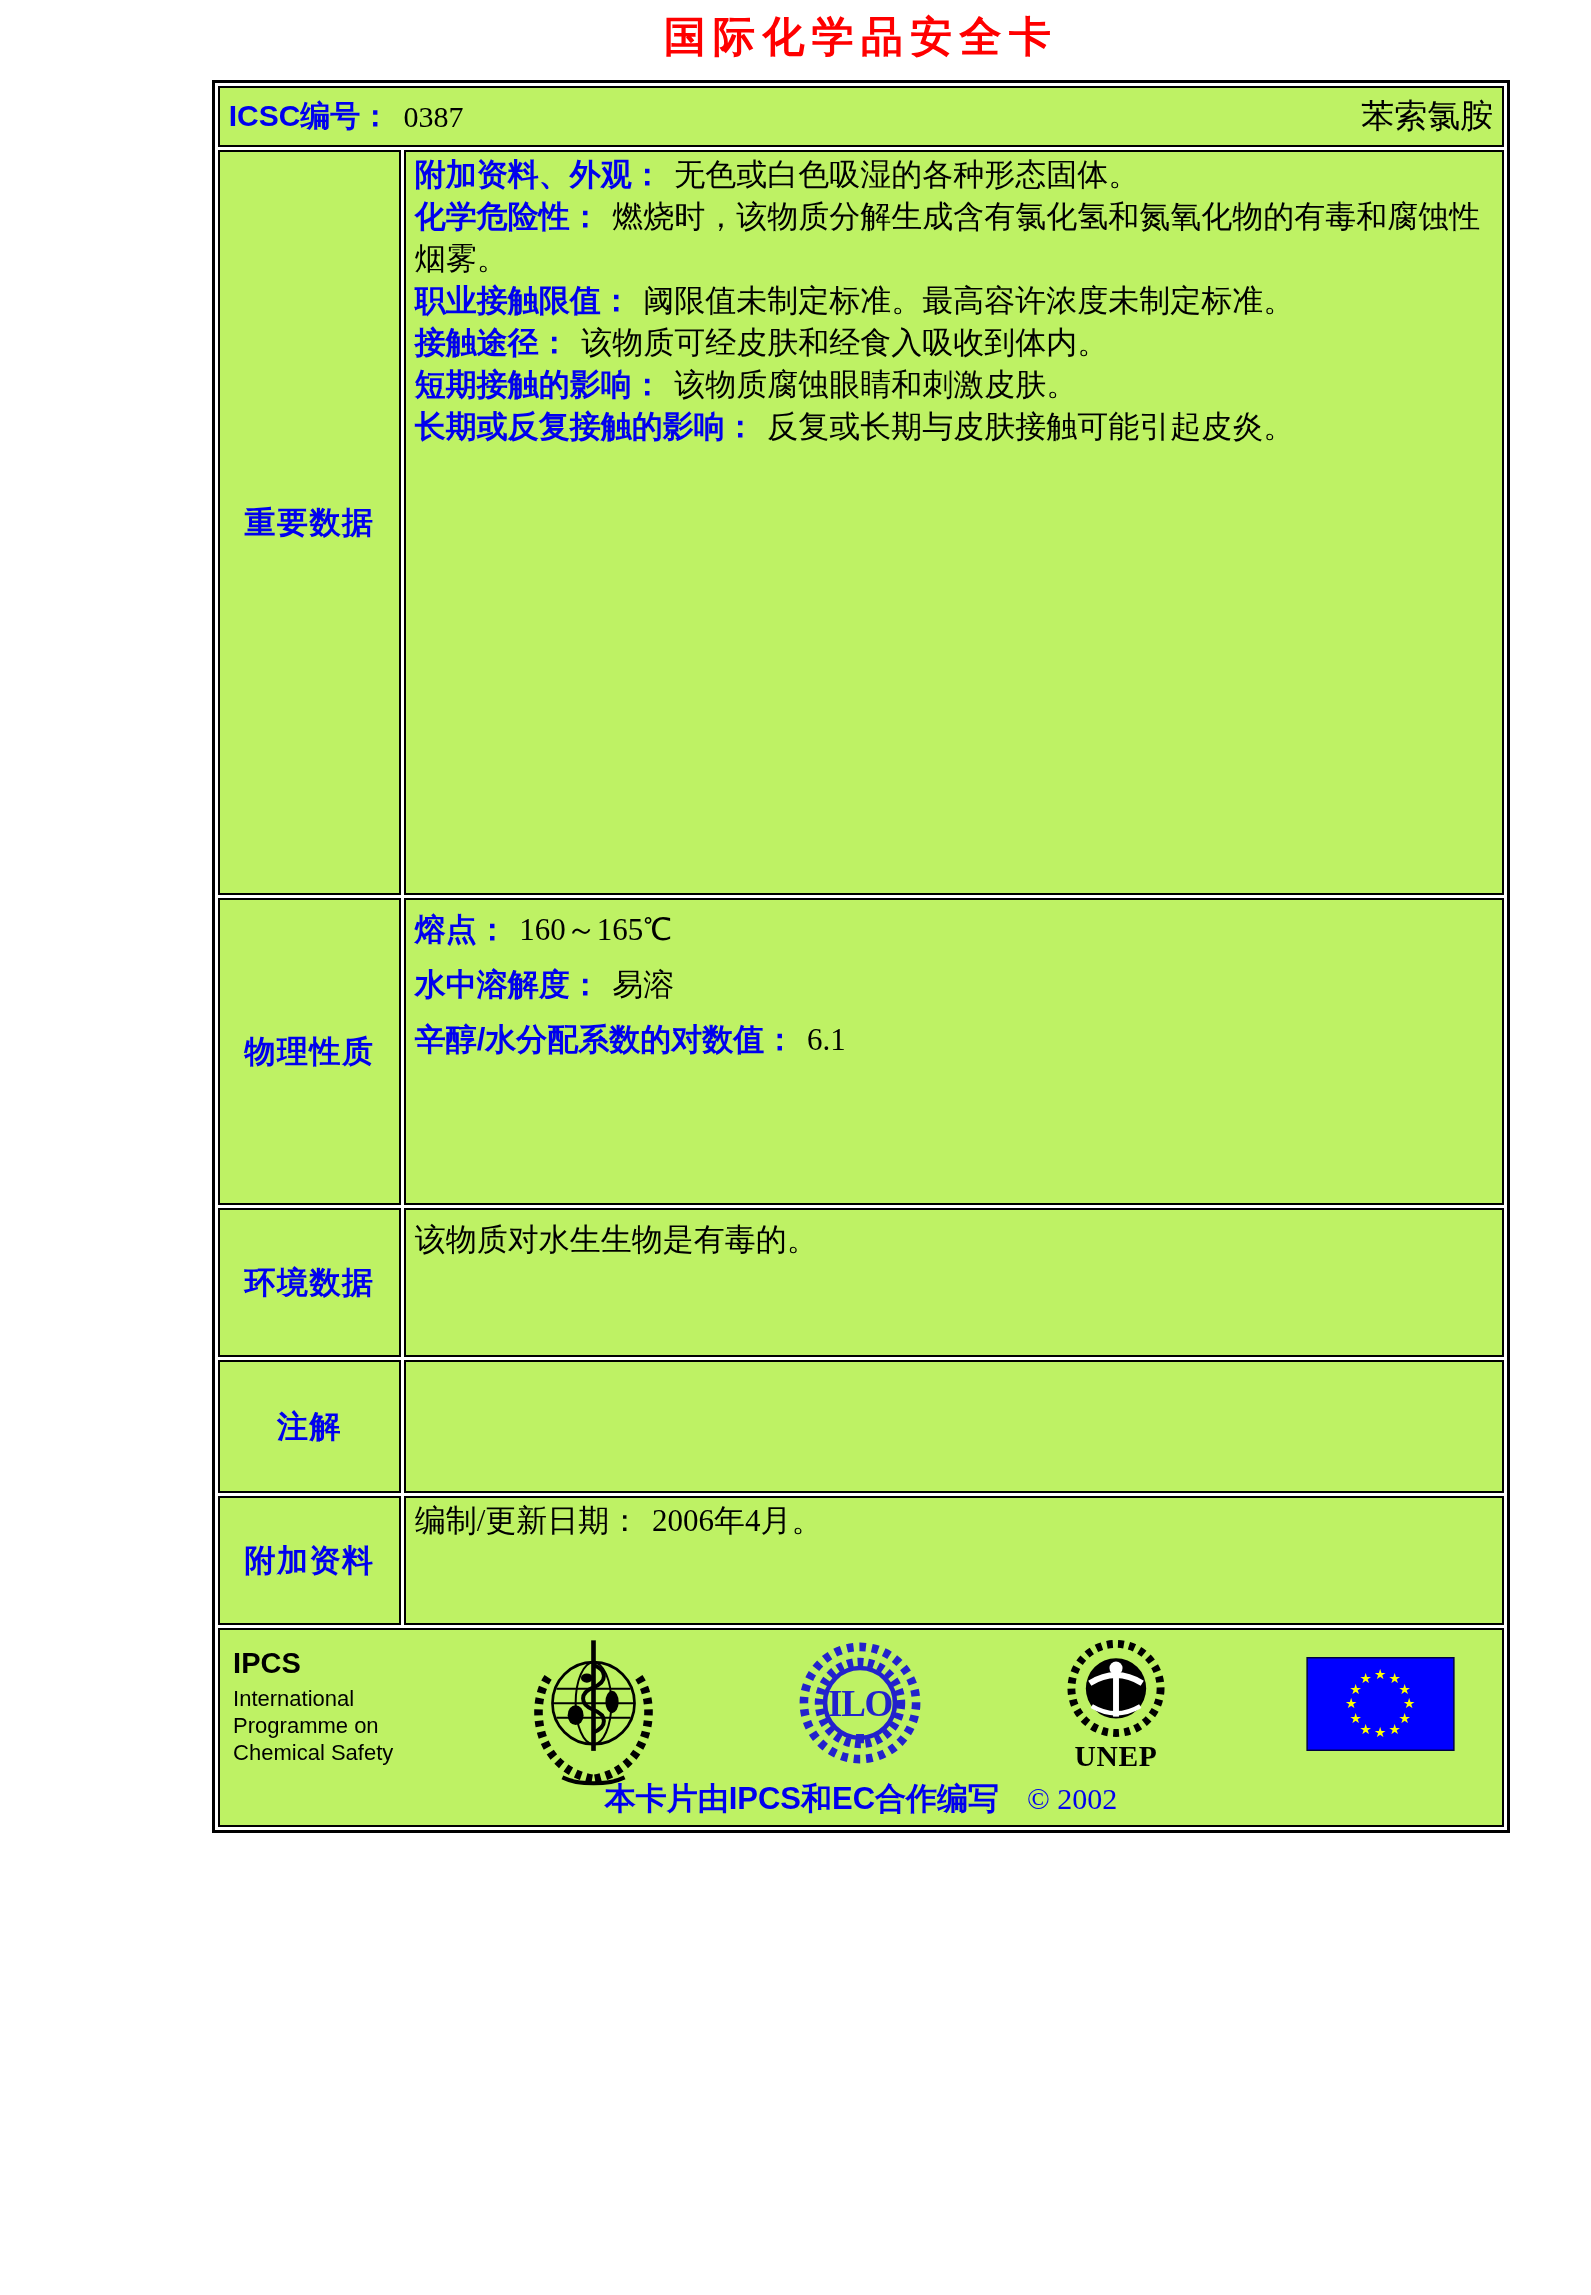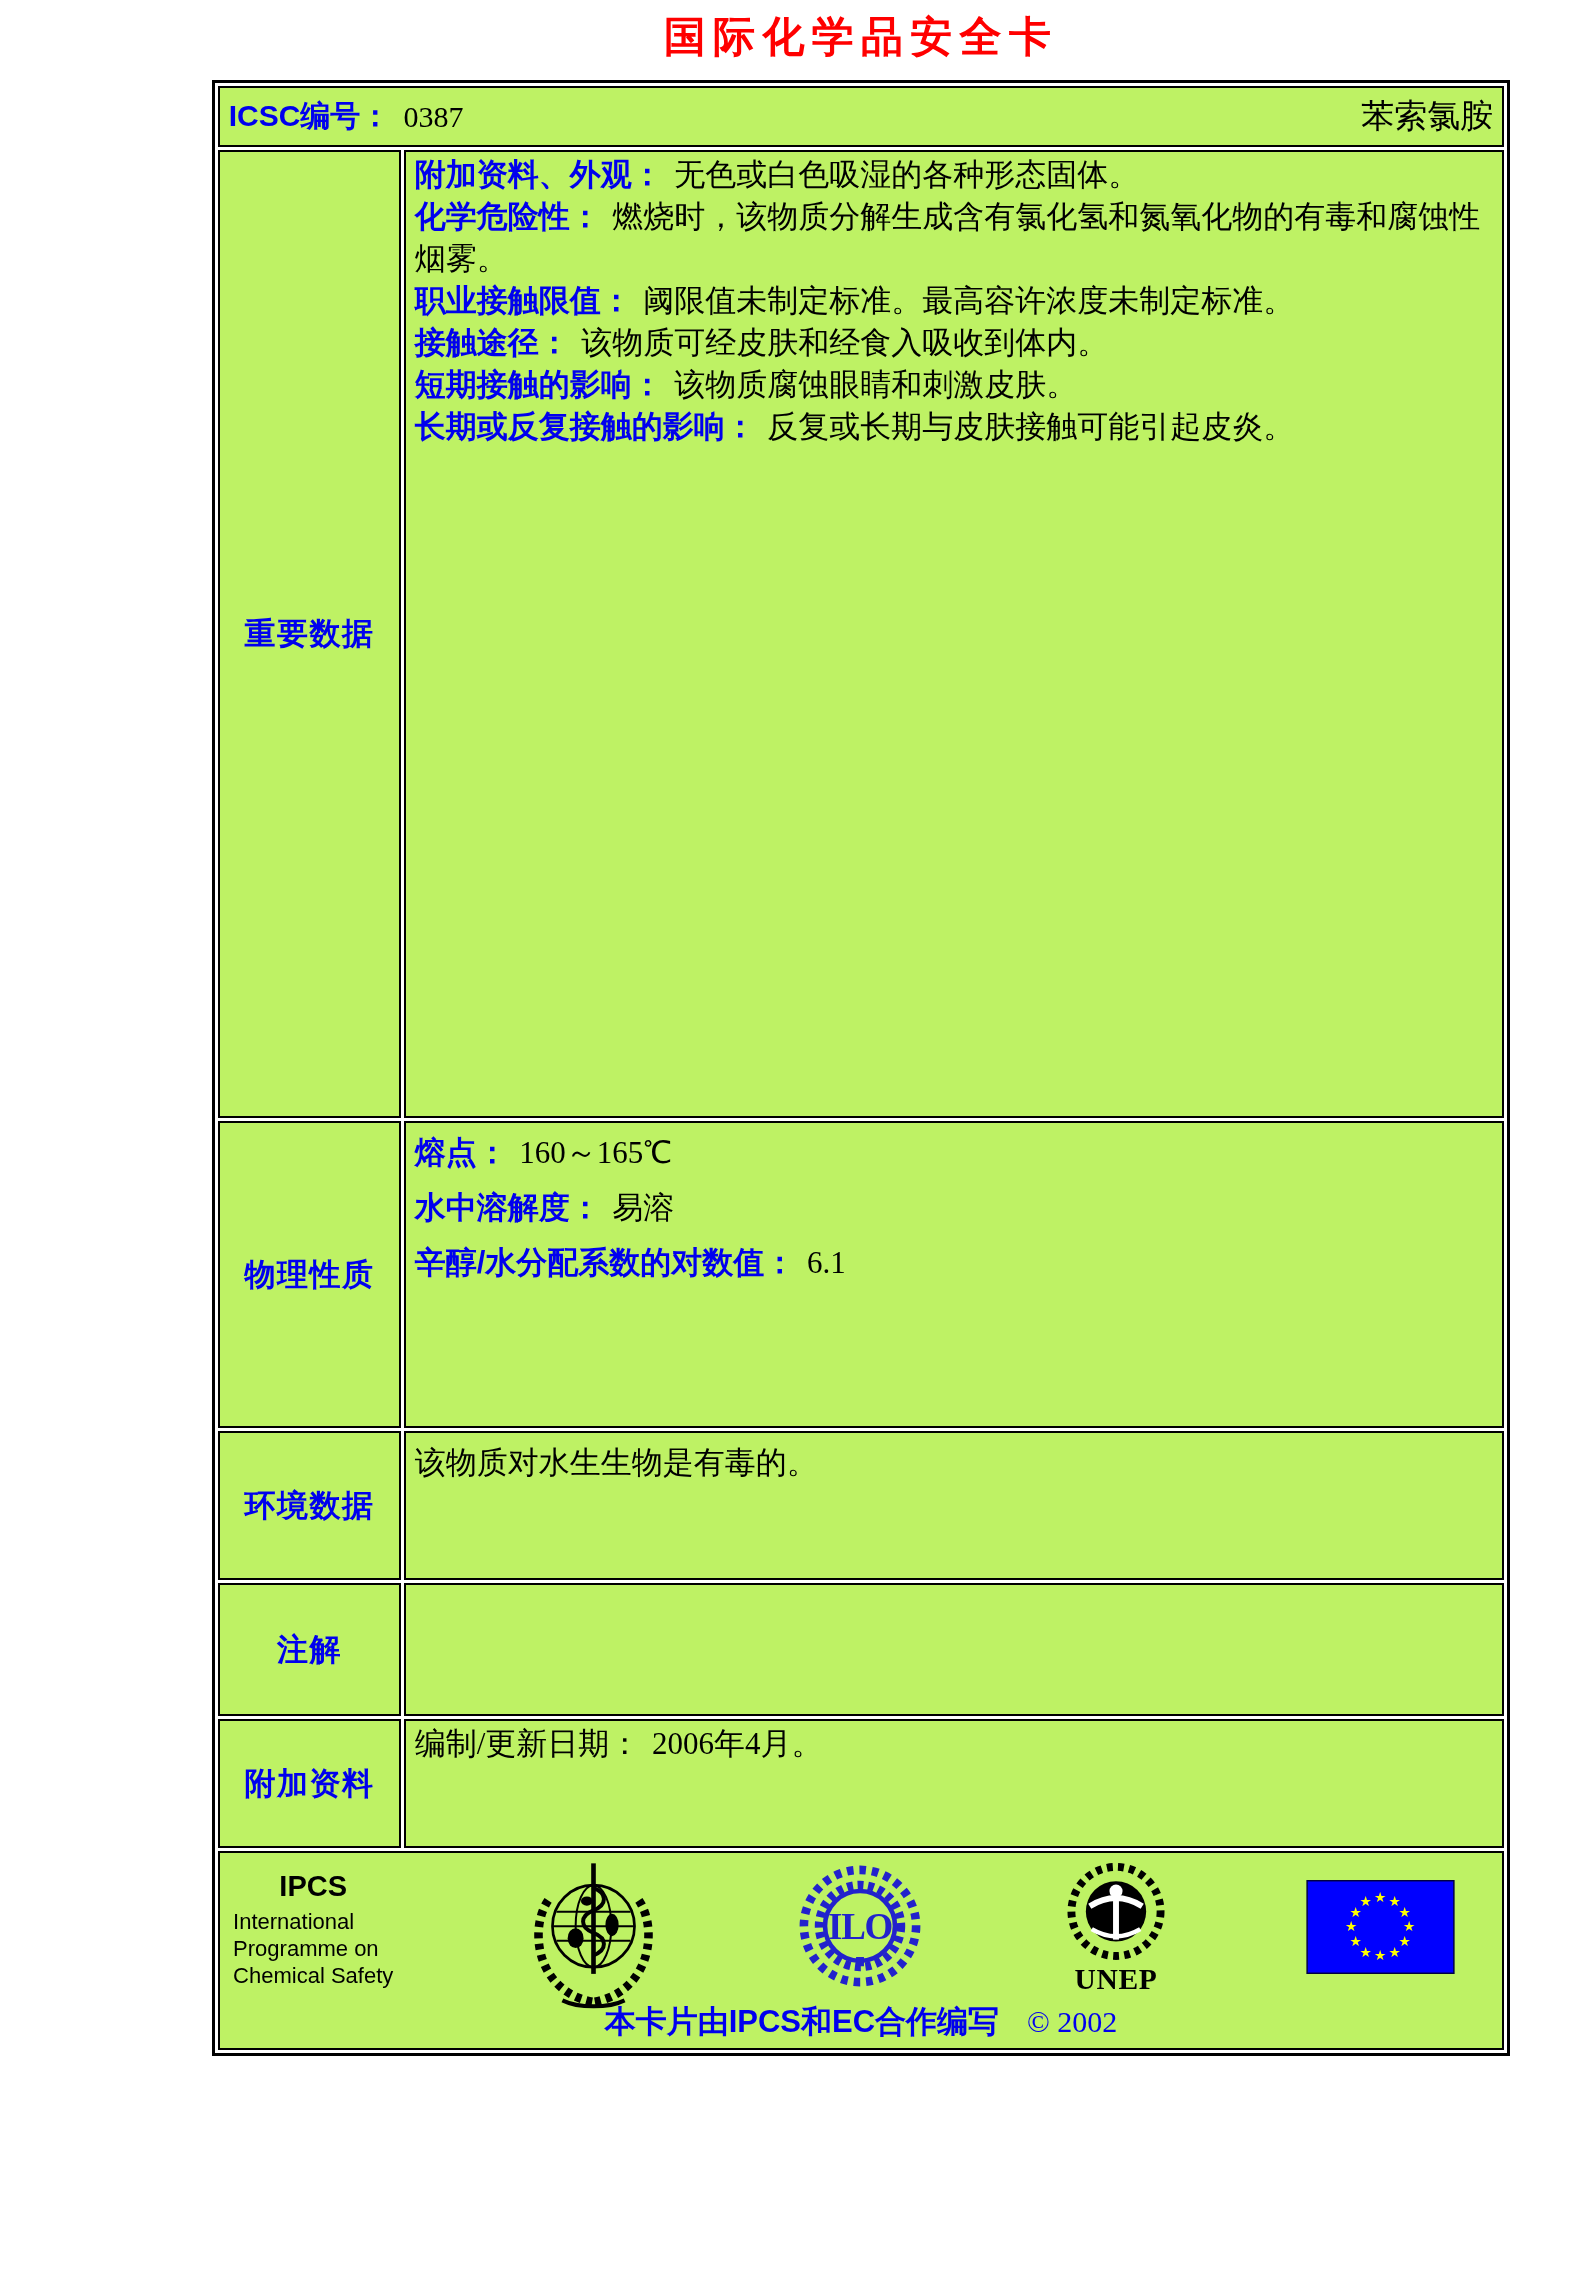--- a/index.html
+++ b/index.html
@@ -61,21 +61,21 @@
   .phys .kv { line-height:55px; }
   .plain-text { font:31px "Liberation Serif", serif; color:#000; line-height:48px; padding-top:4.4px; }
 
   
   .logos-cell { height:193px; padding:4.4px 7.3px !important; }
   .logos-row {
     display:flex; align-items:flex-start; justify-content:space-between;
     padding:2.9px 40px 0 5.8px; height:144px;
   }
   .ipcs-block { font:22px "Liberation Sans", sans-serif; color:#000; line-height:27px; padding-top:10px; }
-  .ipcs-title { font:bold 29px "Liberation Sans", sans-serif; line-height:33px; margin-bottom:4.4px;text-align:center; }
+  .ipcs-title { font:bold 29px "Liberation Sans", sans-serif; line-height:33px; margin-bottom:4.4px; }
   .eu-flag-wrap { margin-top:20px; }
   .collab-line {
     text-align:center;
     color:#0000ee;
     font:bold 31px "Liberation Sans", sans-serif;
   }
   .collab-line .copyright { font:30px "Liberation Serif", serif; font-weight:normal; margin-left:28px; }
 
   
   .legal-cell { height:67px; }
@@ -104,21 +104,21 @@
             <div class="hdr-left">
               <span class="icsc-label">ICSC编号：</span>
               <span class="icsc-number">0387</span>
             </div>
             <span class="chem-name">苯索氯胺</span>
           </div>
         </td>
       </tr>
 
       <tr>
-        <td class="label-cell" style="height:968px;">重要数据</td>
+        <td class="label-cell" style="height:745px;">重要数据</td>
         <td>
           <p class="kv"><span class="k">附加资料、外观：</span><span class="v">无色或白色吸湿的各种形态固体。</span></p>
           <p class="kv"><span class="k">化学危险性：</span><span class="v">燃烧时，该物质分解生成含有氯化氢和氮氧化物的有毒和腐蚀性烟雾。</span></p>
           <p class="kv"><span class="k">职业接触限值：</span><span class="v">阈限值未制定标准。最高容许浓度未制定标准。</span></p>
           <p class="kv"><span class="k">接触途径：</span><span class="v">该物质可经皮肤和经食入吸收到体内。</span></p>
           <p class="kv"><span class="k">短期接触的影响：</span><span class="v">该物质腐蚀眼睛和刺激皮肤。</span></p>
           <p class="kv"><span class="k">长期或反复接触的影响：</span><span class="v">反复或长期与皮肤接触可能引起皮炎。</span></p>
         </td>
       </tr>
 

